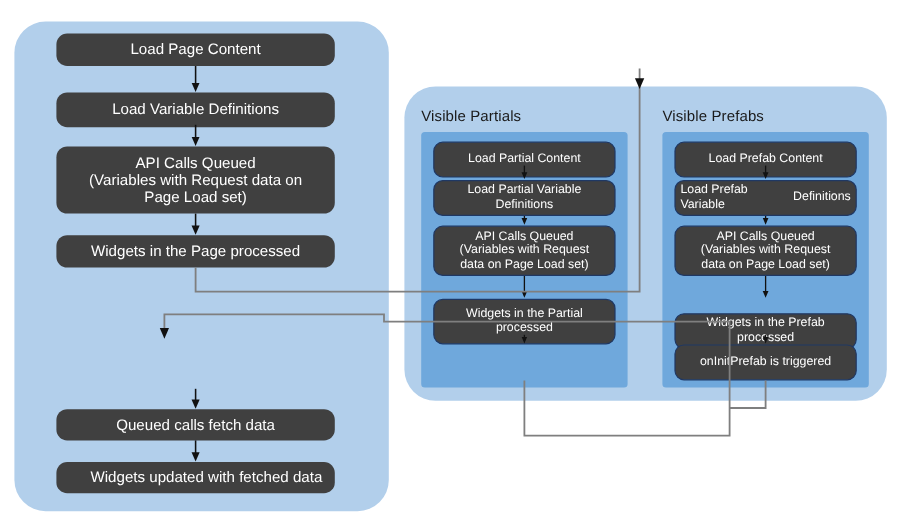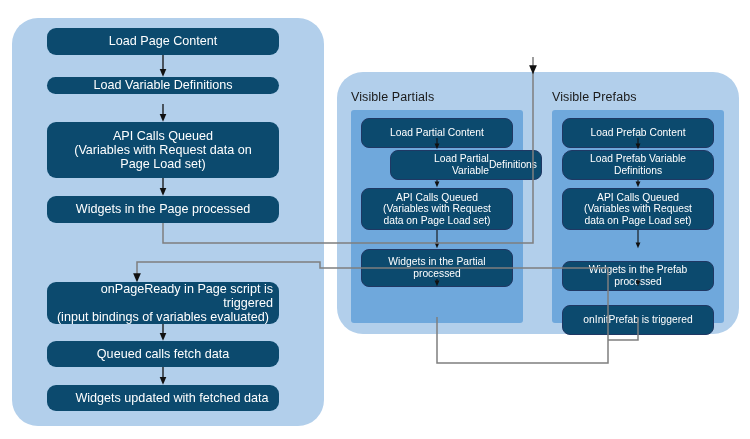--- a/index.html
+++ b/index.html
@@ -70,26 +70,26 @@
     color: #1a1a1a;
     top: 90px;
     letter-spacing: .1px;
   }
   #title-partials { left: 351px; }
   #title-prefabs  { left: 552px; }
 
   
   .box {
     position: absolute;
-    background: #0c4a6e;
+    background: #404040;
     color: #ffffff;
     display: flex;
     align-items: center;
     justify-content: center;
-    text-align: right;
+    text-align: left;
     box-sizing: border-box;
     line-height: 1.12;
   }
   
   .box-lg {
     border-radius: 9px;
     font-size: 12.6px;
     padding: 2px 6px;
     left: 47px;
     width: 232px;
@@ -120,89 +120,85 @@
 <body>
 
 <div id="canvas">
 
   <div class="group" id="group-page"></div>
 
   <div class="box box-lg" id="box-load-page-content" style="top:28px;height:27px;">
     <span>Load Page Content</span>
   </div>
 
-  <div class="box box-lg" id="box-load-variable-definitions" style="top:77px;height:17px;">
+  <div class="box box-lg" id="box-load-variable-definitions" style="top:77px;height:29px;">
     <span>Load Variable Definitions</span>
   </div>
 
   <div class="box box-lg" id="box-api-calls-queued-page" style="top:122px;height:56px;flex-direction:column;">
     <span>API Calls Queued</span>
     <span>(Variables with Request data on</span>
     <span>Page Load set)</span>
   </div>
 
   <div class="box box-lg" id="box-widgets-in-page-processed" style="top:196px;height:27px;">
     <span>Widgets in the Page processed</span>
   </div>
 
-  <div class="box box-lg" id="box-onpageready-page" style="top:282px;height:42px;flex-direction:column;">
-    <span>onPageReady in Page script is triggered</span>
-    <span>(input bindings of variables evaluated)</span>
-  </div>
 
   <div class="box box-lg" id="box-queued-calls-fetch-data" style="top:341px;height:26px;">
     <span>Queued calls fetch data</span>
   </div>
 
   <div class="box box-lg" id="box-widgets-updated-fetched-data" style="top:385px;height:26px;padding-left:24px;">
     <span>Widgets updated with fetched data</span>
   </div>
 
   <div class="group" id="group-partials-prefabs"></div>
 
   <div class="column-title" id="title-partials">Visible Partials</div>
   <div class="column-title" id="title-prefabs">Visible Prefabs</div>
 
   <div class="column" id="column-partials"></div>
   <div class="column" id="column-prefabs"></div>
 
   <div class="box box-sm in-partials" style="top:118px;height:20px;">
     <span>Load Partial Content</span>
   </div>
-  <div class="box box-sm in-partials" style="top:150px;height:30px;flex-direction:row;margin-left:29px;">
+  <div class="box box-sm in-partials" style="top:150px;height:30px;flex-direction:column;">
     <span>Load Partial Variable</span>
     <span>Definitions</span>
   </div>
   <div class="box box-sm in-partials" style="top:188px;height:42px;flex-direction:column;">
     <span>API Calls Queued</span>
     <span>(Variables with Request</span>
     <span>data on Page Load set)</span>
   </div>
   <div class="box box-sm in-partials" style="top:249px;height:38px;flex-direction:column;">
     <span>Widgets in the Partial</span>
     <span>processed</span>
   </div>
 
   <div class="box box-sm in-prefabs" style="top:118px;height:20px;">
     <span>Load Prefab Content</span>
   </div>
-  <div class="box box-sm in-prefabs" style="top:150px;height:16px;flex-direction:column;border-radius:10px;">
+  <div class="box box-sm in-prefabs" style="top:150px;height:16px;">
     <span>Load Prefab Variable</span>
     <span>Definitions</span>
   </div>
   <div class="box box-sm in-prefabs" style="top:188px;height:42px;flex-direction:column;">
     <span>API Calls Queued</span>
     <span>(Variables with Request</span>
     <span>data on Page Load set)</span>
   </div>
   <div class="box box-sm in-prefabs" style="top:249px;height:30px;flex-direction:column;margin-top:12px;">
     <span>Widgets in the Prefab</span>
     <span>processed</span>
   </div>
-  <div class="box box-sm in-prefabs" style="top:305px;height:14px;">
+  <div class="box box-sm in-prefabs" style="top:287px;height:14px;">
     <span>onInitPrefab is triggered</span>
   </div>
 
   <svg id="wires" viewBox="0 0 750 439">
     <defs>
       <marker id="arrow-dark" markerWidth="7" markerHeight="7" refX="3.2" refY="3" orient="auto" markerUnits="strokeWidth">
         <path d="M0,0.4 L6,3 L0,5.6 z" fill="#111111"></path>
       </marker>
       <marker id="arrow-dark-sm" markerWidth="7" markerHeight="7" refX="3.2" refY="3" orient="auto" markerUnits="strokeWidth">
         <path d="M0,0.8 L5.2,3 L0,5.2 z" fill="#111111"></path>

